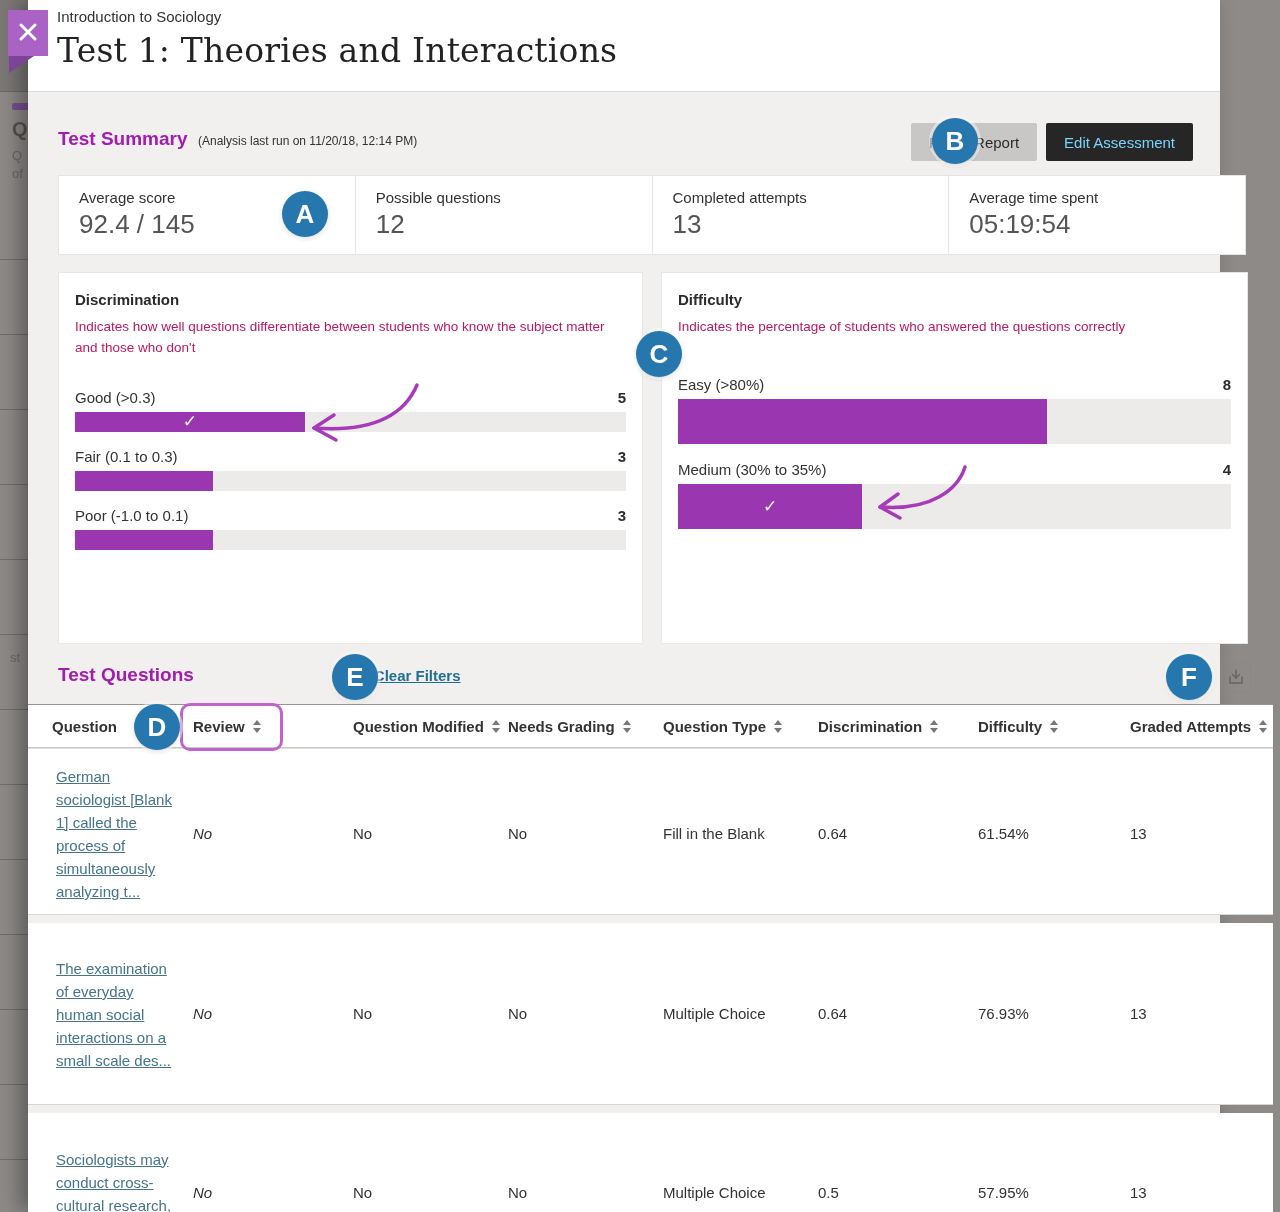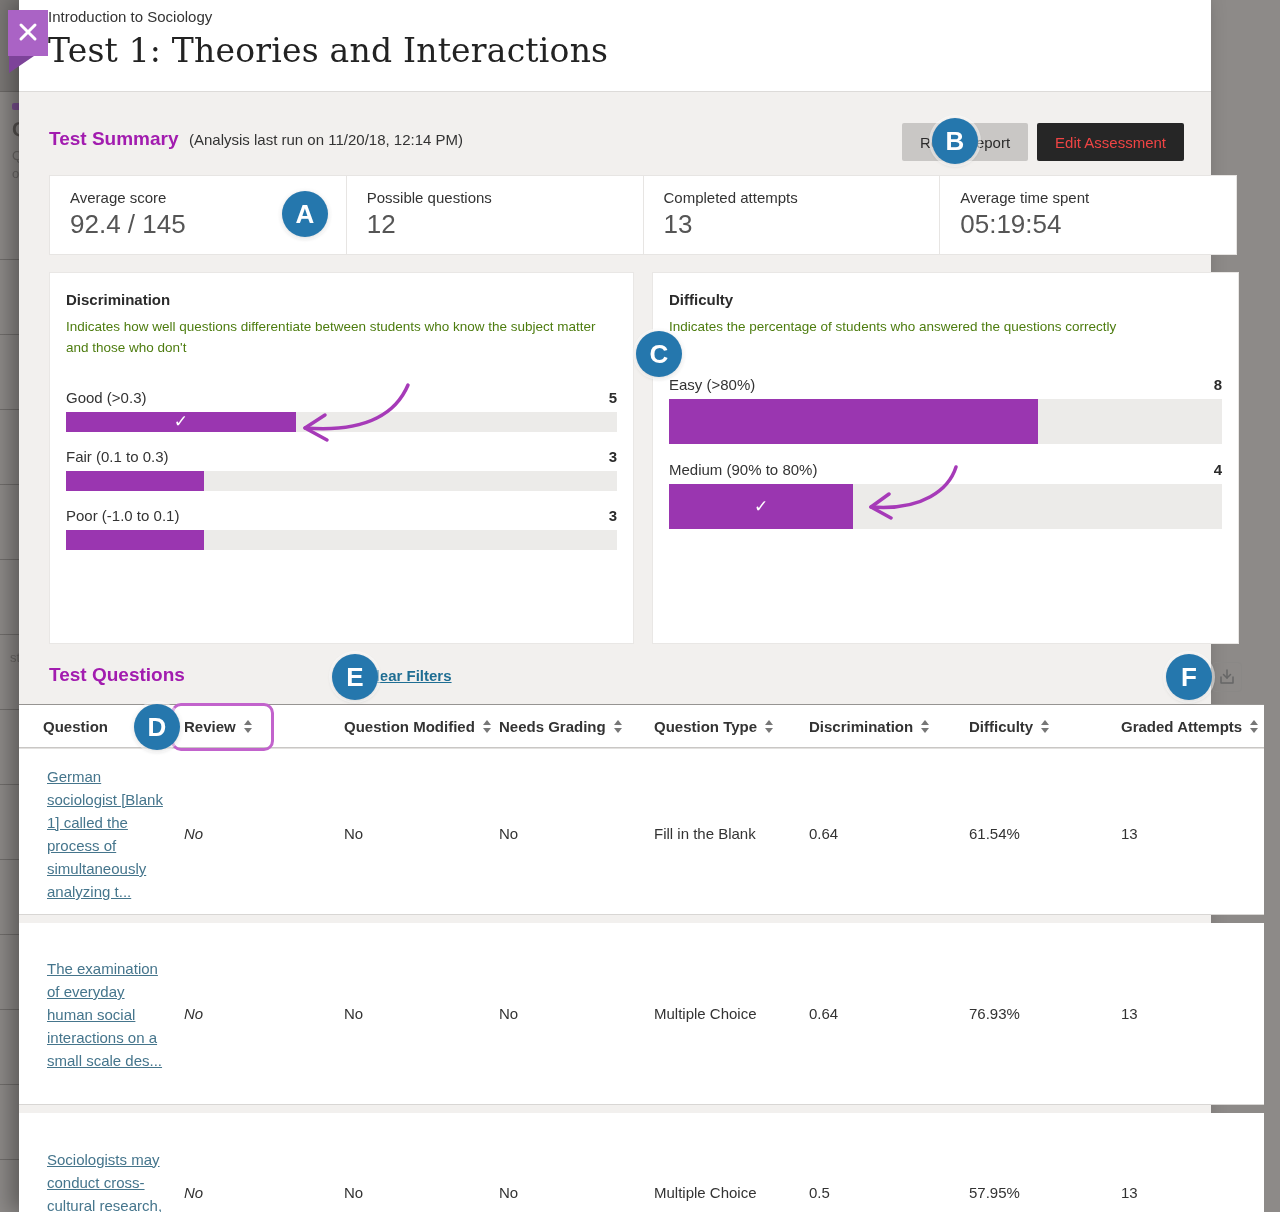--- a/index.html
+++ b/index.html
@@ -12,51 +12,51 @@
   
   .bg-strip { position:absolute; left:0; top:0; width:35px; height:100%; background:#8d8a88; }
   .bg-strip-top { position:absolute; left:0; top:0; width:35px; height:92px; background:#7b7876; border-bottom:1px solid #6c6967; }
   .bg-accent { position:absolute; left:12px; top:103px; width:22px; height:7px; background:#7a5190; border-radius:2px; }
   .bg-q1 { position:absolute; left:12px; top:118px; font-size:20px; font-weight:700; color:#58555252; color:#565350; }
   .bg-frag { position:absolute; left:12px; font-size:13px; color:#6b6866; }
   .bg-lines { position:absolute; left:0; top:185px; width:35px; height:1027px;
     background:repeating-linear-gradient(to bottom, transparent 0 74px, rgba(66,63,61,.38) 74px 75px); }
 
   
-  .panel { position:absolute; left:19px; top:0; width:1192px; height:1212px; background:#f2f0ee; box-shadow:-8px 0 20px rgba(0,0,0,.35); }
+  .panel { position:absolute; left:28px; top:0; width:1192px; height:1212px; background:#f2f0ee; box-shadow:-8px 0 20px rgba(0,0,0,.35); }
   .panel-header { position:absolute; left:0; top:0; width:100%; height:92px; background:#ffffff; border-bottom:1px solid #dddbd9; padding:8px 0 0 29px; }
   .course-name { font-size:15px; color:#333; }
   .page-title { font-family:"DejaVu Serif","Liberation Serif",serif; font-size:33px; color:#222; margin-top:6px; letter-spacing:.2px; }
 
   
   .close-flag { position:absolute; left:8px; top:10px; width:40px; height:46px; background:#aa63c5; cursor:pointer; z-index:30; }
   .close-flag .fold { position:absolute; left:1px; top:46px; width:0; height:0; border-top:17px solid #7d4399; border-right:25px solid transparent; }
   .close-flag svg { position:absolute; left:9px; top:11px; }
 
   
   .summary-head { position:absolute; left:30px; top:128px; }
   .section-title { display:inline; font-size:19px; font-weight:700; color:#a21caf; }
-  .section-sub { font-size:15px; color:#333; margin-left:6px;text-align:center; }
+  .section-sub { font-size:12px; color:#333; margin-left:6px;text-align:center; }
   .top-buttons { position:absolute; top:123px; right:27px; display:flex; gap:9px; }
   .btn { font-family:inherit; font-size:15px; height:38px; padding:0 18px; border:none; border-radius:2px; cursor:pointer; }
   .btn-gray { background:#c9c7c5; color:#2b2b2b; }
-  .btn-dark { background:#262626; color:#ef4444; }
+  .btn-dark { background:#262626; color:#7dd3fc; }
 
   .stats-row { position:absolute; left:30px; top:175px; width:1188px; height:80px; background:#ffffff; border:1px solid #e7e5e3; display:flex; }
   .stat-cell { flex:1; padding:13px 0 0 20px; }
   .stat-cell + .stat-cell { border-left:1px solid #e7e5e3; }
   .stat-label { font-size:15px; color:#333; }
   .stat-value { font-size:26px; color:#555; margin-top:3px; font-weight:400; }
 
   
   .chart-card { position:absolute; top:272px; height:372px; background:#ffffff; border:1px solid #e9e7e5; padding:18px 16px 0 16px; }
   #discrimination-card { left:30px; width:585px; }
   #difficulty-card { left:633px; width:587px; }
   .chart-title { font-size:15px; font-weight:700; color:#2b2b2b; }
-  .chart-desc { font-size:13.5px; color:#4d7c0f; line-height:1.55; margin-top:9px; }
+  .chart-desc { font-size:13.5px; color:#be185d; line-height:1.55; margin-top:9px; }
   #discrimination-card .chart-desc { margin-bottom:30px; max-width:555px; }
   #difficulty-card .chart-desc { margin-bottom:38px; }
   .bar-group { margin-bottom:16px; }
   #difficulty-card .bar-group { margin-bottom:17px; }
   .bar-label-row { display:flex; justify-content:space-between; align-items:baseline; }
   .bar-label { font-size:15px; color:#333; }
   .bar-count { font-size:15px; font-weight:700; color:#2b2b2b; }
   .bar-track { margin-top:6px; width:100%; background:#ecebe9; }
   #discrimination-card .bar-track { height:20px; }
   #difficulty-card .bar-track { height:45px; }
@@ -197,21 +197,21 @@
           <div class="bar-label-row">
             <span class="bar-label">Easy (&gt;80%)</span>
             <span class="bar-count">8</span>
           </div>
           <div class="bar-track">
             <div class="bar-fill" style="width:66.66666666666666%; background:#9a36b0;"></div>
           </div>
         </div>
         <div class="bar-group">
           <div class="bar-label-row">
-            <span class="bar-label">Medium (90% to 80%)</span>
+            <span class="bar-label">Medium (30% to 35%)</span>
             <span class="bar-count">4</span>
           </div>
           <div class="bar-track">
             <div class="bar-fill" style="width:33.33333333333333%; background:#9a36b0;">
               <span class="bar-check">✓</span>
             </div>
           </div>
         </div>
       </div>
     <svg class="arrow-overlay" style="left:208px; top:190px;" width="100" height="62" viewBox="0 0 100 62">

